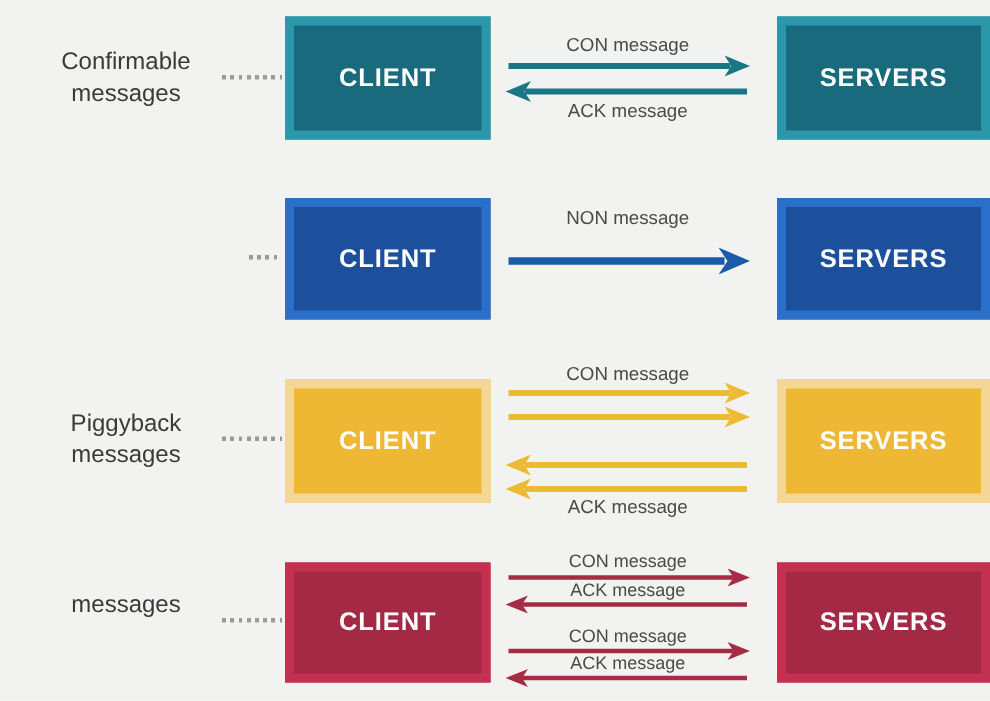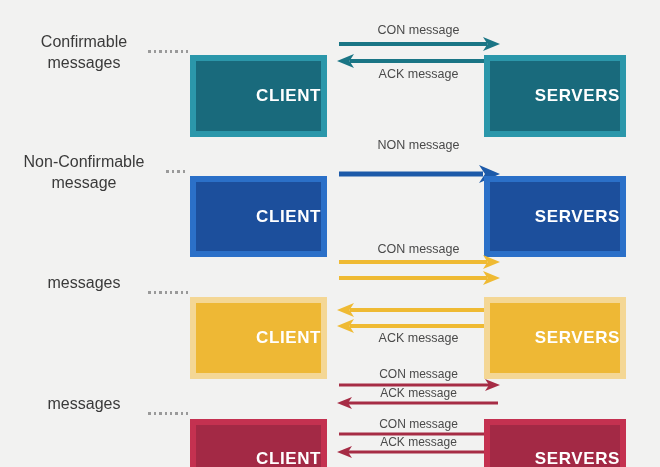--- a/index.html
+++ b/index.html
@@ -17,24 +17,24 @@
     color:var(--label-text);
   }
   .side-label div{white-space:nowrap;}
   .dots{
     position:absolute;height:3px;
     background-image:repeating-linear-gradient(90deg, var(--dotted-line) 0 2.5px, transparent 2.5px 5.5px);
   }
   .box{
     position:absolute;width:137px;
     box-sizing:border-box;border:6px solid;
-    display:flex;align-items:center;justify-content:flex-end;margin-top:44px;
+    display:flex;align-items:center;justify-content:center;
   }
   .client{left:190px;}
-  .server{left:484px;width:142px;}
+  .server{left:518px;width:142px;}
   .box span{
     color:var(--box-text);
     font-weight:bold;font-size:17px;letter-spacing:0.6px;
   }
   .teal{background:var(--teal-fill);border-color:var(--teal-border);}
   .blue{background:var(--blue-fill);border-color:var(--blue-border);}
   .yellow{background:var(--yellow-fill);border-color:var(--yellow-border);}
   .red{background:var(--red-fill);border-color:var(--red-border);}
   .arrow{position:absolute;left:337px;display:block;}
   .arrow-label{
@@ -70,38 +70,35 @@
   </svg>
   <svg class="arrow teal-arrow" style="top:54px;" width="163" height="14" viewBox="0 0 163 14">
     <line class="shaft" x1="13" y1="7" x2="161" y2="7"></line>
     <path class="head" d="M17,0 L0,7 L17,14 L12.5,7 Z"></path>
   </svg>
   <div class="arrow-label" style="top:67px;">ACK message</div>
   <div class="box server teal" style="top:11px;height:82px;">
     <span>SERVERS</span>
   </div>
 
-  <div class="side-label" style="top:151px;">
-    <div>Non-Confirmable</div>
-    <div>message</div>
-  </div>
   <div class="dots" style="left:166px;top:170px;width:22px;"></div>
   <div class="box client blue" style="top:132px;height:81px;">
     <span>CLIENT</span>
   </div>
   <div class="arrow-label" style="top:138px;">NON message</div>
   <svg class="arrow blue-arrow thick" style="top:165px;" width="163" height="18" viewBox="0 0 163 18">
     <line class="shaft" x1="2" y1="9" x2="146" y2="9"></line>
     <path class="head" d="M142,0 L163,9 L142,18 L148,9 Z"></path>
   </svg>
   <div class="box server blue" style="top:132px;height:81px;">
     <span>SERVERS</span>
   </div>
 
   <div class="side-label" style="top:272px;">
+    <div>Piggyback</div>
     <div>messages</div>
   </div>
   <div class="dots" style="left:148px;top:291px;width:40px;"></div>
   <div class="box client yellow" style="top:253px;height:82px;">
     <span>CLIENT</span>
   </div>
   <div class="arrow-label" style="top:242px;">CON message</div>
   <svg class="arrow yellow-arrow" style="top:255px;" width="163" height="14" viewBox="0 0 163 14">
     <line class="shaft" x1="2" y1="7" x2="150" y2="7"></line>
     <path class="head" d="M146,0 L163,7 L146,14 L150.5,7 Z"></path>

